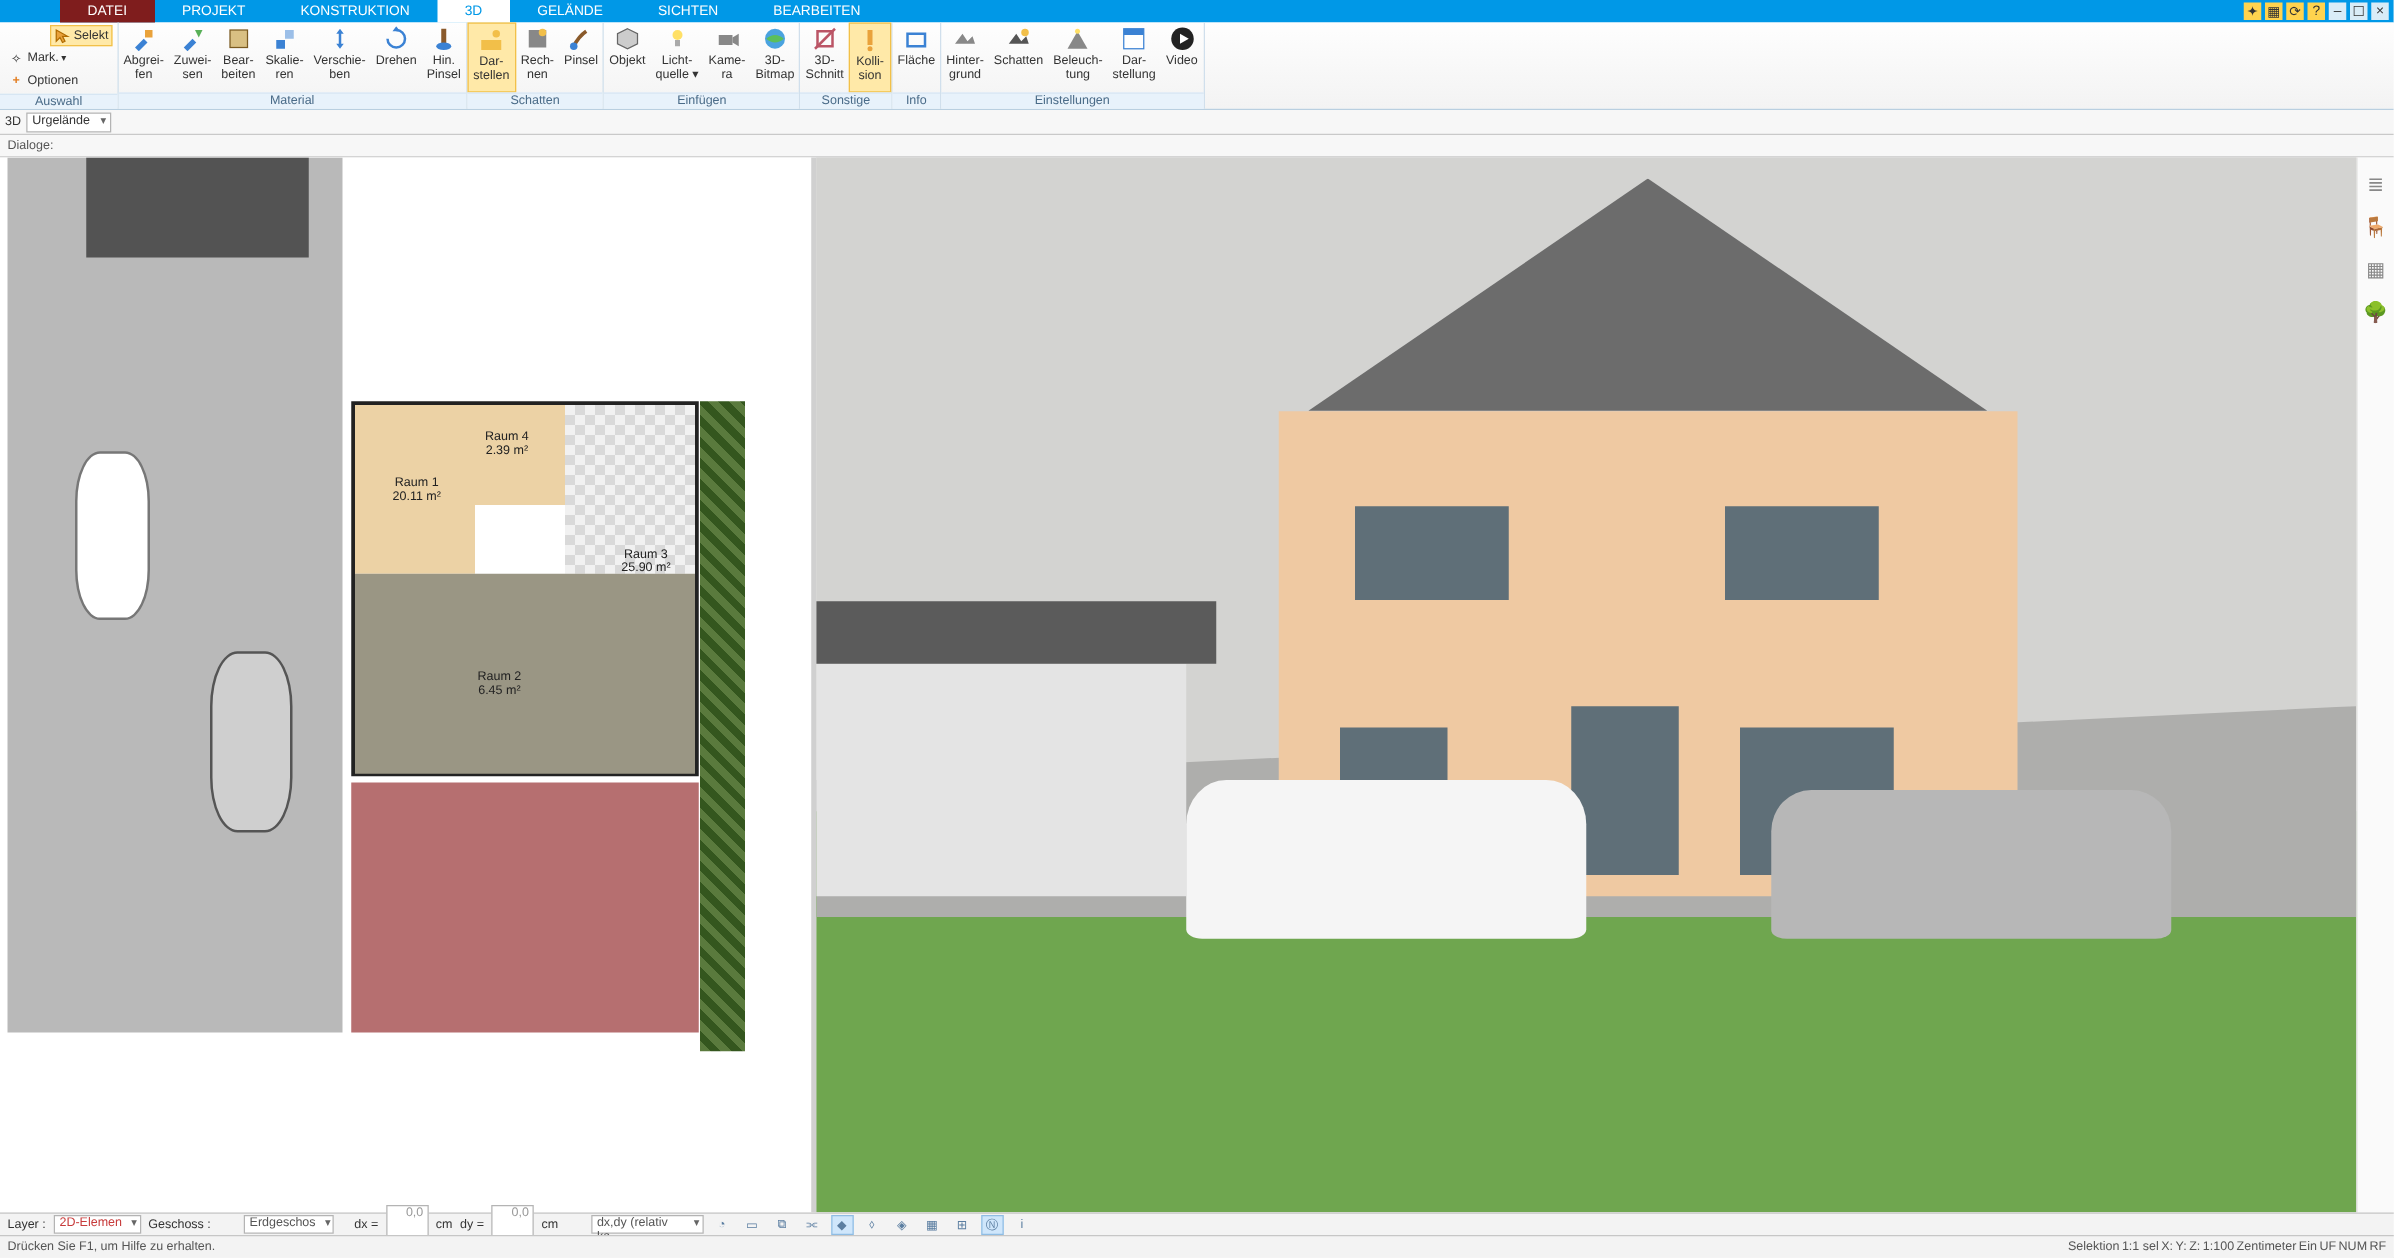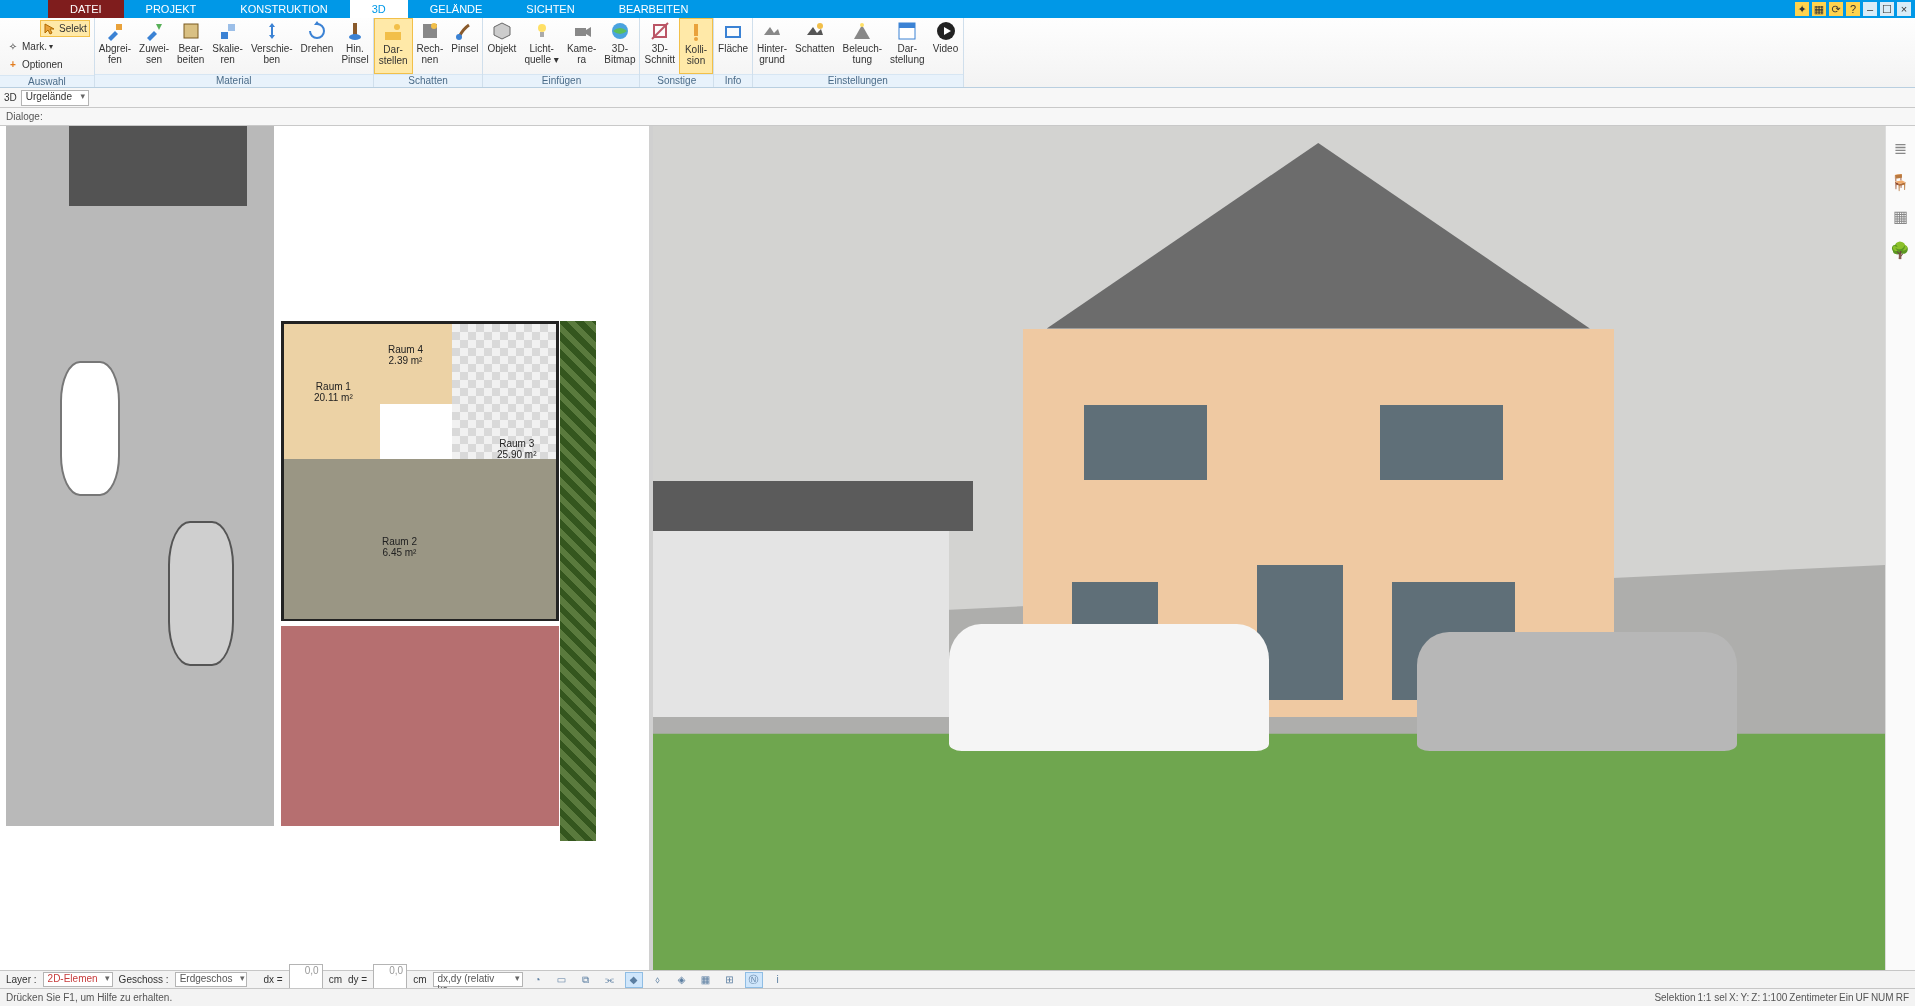--- a/index.html
+++ b/index.html
@@ -76,21 +76,21 @@
 .gar3  { position:absolute; left:0; bottom:30%; width:24%; height:22%; background:#e4e4e4; }
 .gar3r { position:absolute; left:0; bottom:52%; width:26%; height:6%; background:#5b5b5b; }
 .win3  { position:absolute; background:#5f6f78; }
 .carw  { position:absolute; left:24%; bottom:26%; width:26%; height:15%; background:#f5f5f5; border-radius:10% 10% 4% 4%/28% 28% 6% 6%; }
 .carg  { position:absolute; left:62%; bottom:26%; width:26%; height:14%; background:#b7b7b7; border-radius:10% 10% 4% 4%/28% 28% 6% 6%; }
 
 
 .bottombar { position:absolute; bottom:18px; left:0; right:0; height:18px; background:#f3f3f3;
              border-top:1px solid #c6c6c6; display:flex; align-items:center; gap:6px; padding:6px 6px; font-size:10px; }
 .bottombar .combo { height:15px; border:1px solid #b4b4b4; background:#fff; padding:0 14px 0 4px; position:relative; color:#c73b3b; }
-.bottombar .combo.gray { color:#555; }
+.bottombar .combo.gray { color:#555;margin-left:20px; }
 .bottombar .combo:after{ content:"▾"; position:absolute; right:2px; top:0; font-size:9px; color:#666;}
 .bottombar .numbox { width:34px; height:32px; border:1px solid #b4b4b4; background:#fff; text-align:right; padding-right:3px; color:#999; }
 .bottombar .tbtn { width:18px; height:16px; border:1px solid transparent; display:flex; align-items:center; justify-content:center; cursor:pointer; color:#5b7ea1; }
 .bottombar .tbtn.hi { background:#cfe6fb; border-color:#8fbde4; }
 
 .statusbar { position:absolute; bottom:0; left:0; right:0; height:18px; background:#f3f3f3;
              border-top:1px solid #c6c6c6; display:flex; align-items:center; justify-content:space-between;
              padding:0 6px; font-size:10px; color:#555; }
 .statusbar .rcells { display:flex; gap:2px; }
 

